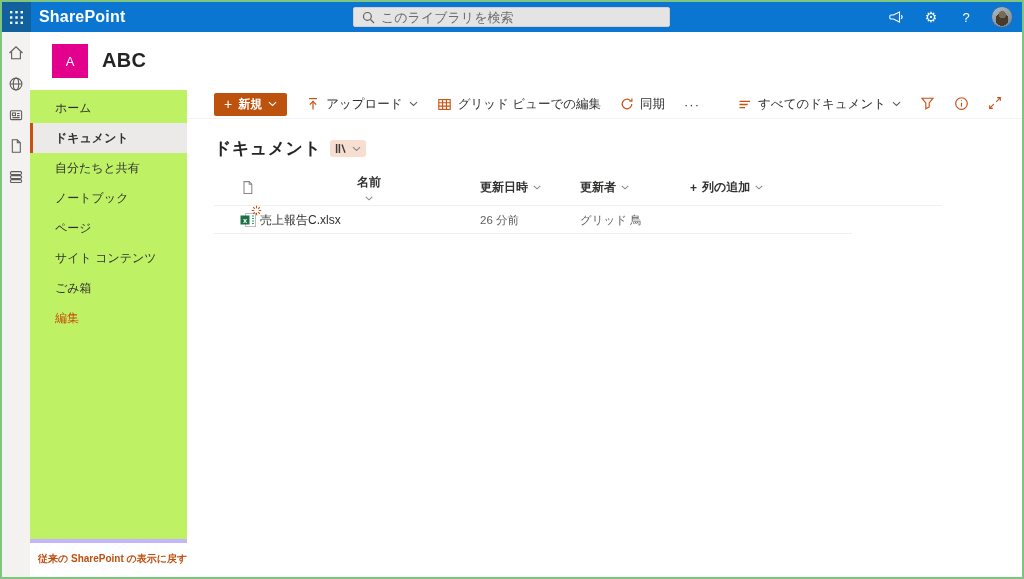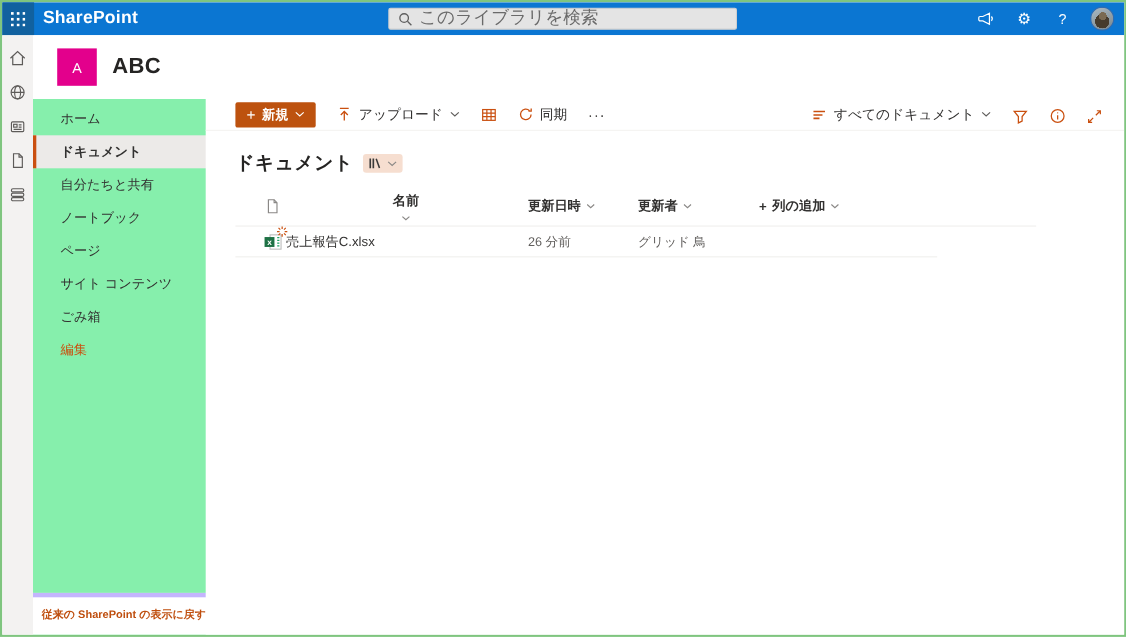--- a/index.html
+++ b/index.html
@@ -6,21 +6,21 @@
   html,body { background:#fff; }
   body { font-family:"Liberation Sans","DejaVu Sans",sans-serif; }
   .page { position:relative; width:1024px; height:579px; border:2px solid #7fc57f; background:#fff; overflow:hidden; }
 
   
   .suitebar { position:absolute; top:0; left:0; right:0; height:30px; background:#0b76d2; }
   .waffle { position:absolute; left:0; top:0; width:29px; height:30px; background:#11619f; display:flex; align-items:center; justify-content:center; cursor:pointer; }
   .brand { position:absolute; left:37px; top:0; height:30px; display:flex; align-items:center; color:#fff; font-size:16px; font-weight:bold; letter-spacing:.2px; }
   .searchbox { position:absolute; left:351px; top:5px; width:317px; height:20px; background:#e4e4e4; border:1px solid #cfcfcf; border-radius:2px; display:flex; align-items:center; }
   .searchbox svg { margin:0 6px 0 8px; flex:none; }
-  .searchbox input { border:0; outline:0; background:transparent; width:100%; font-size:16px; color:#444; font-family:inherit; }
+  .searchbox input { border:0; outline:0; background:transparent; width:100%; font-size:13px; color:#444; font-family:inherit; }
   .searchbox input::placeholder { color:#6a6a6a; opacity:1; }
   .suite-right { position:absolute; right:9px; top:0; height:30px; display:flex; align-items:center; gap:15px; }
   .suite-btn { width:20px; height:20px; display:flex; align-items:center; justify-content:center; cursor:pointer; color:#fff; }
   .gear-glyph { font-size:14px; line-height:1; color:#fff; }
   .help-glyph { font-size:13px; color:#fff; font-weight:400; }
   .avatar { width:22px; height:22px; border-radius:50%; cursor:pointer;
     background:
       radial-gradient(circle at 52% 38%, #7a6a52 0 22%, rgba(0,0,0,0) 23%),
       radial-gradient(circle at 50% 62%, #463b2d 0 40%, rgba(0,0,0,0) 41%),
       linear-gradient(155deg,#aab9c2 0%,#79868e 100%);
@@ -31,37 +31,37 @@
   .rail-btn { width:18px; height:18px; display:flex; align-items:center; justify-content:center; cursor:pointer; }
 
   
   .site-header { position:absolute; left:28px; top:30px; right:0; height:58px; background:#fff; }
   .site-logo { position:absolute; left:22px; top:12px; width:36px; height:34px; background:#e3008c; color:#fff; display:flex; align-items:center; justify-content:center; font-size:13px; }
   .site-name { position:absolute; left:72px; top:17px; font-size:20px; font-weight:bold; color:#252423; letter-spacing:.3px; }
   .header-right { position:absolute; right:16px; top:22px; display:flex; align-items:center; gap:13px; font-size:12px; color:#605e5c; }
   .members { display:flex; align-items:center; gap:4px; cursor:pointer; }
 
   
-  .nav { position:absolute; left:28px; top:88px; width:180px; bottom:0; background:#86efac; border-right:1px solid #edebe9; }
+  .nav { position:absolute; left:28px; top:88px; width:180px; bottom:0; background:#bef264; border-right:1px solid #edebe9; }
   .nav-items { padding-top:3px; }
   .nav-item { position:relative; height:30px; line-height:30px; padding-left:25px; font-size:12px; color:#323130; cursor:pointer; white-space:nowrap; }
   .nav-item.selected { background:#eceae8; font-weight:bold; }
   .nav-item.selected::before { content:""; position:absolute; left:0; top:0; bottom:0; width:3px; background:#ca5010; }
   .nav-item.accent { color:#ca5010; }
   .classic-link { position:absolute; left:0; right:0; bottom:0; border-top:4px solid #c4b5fd; padding:9px 4px 11px 8px; font-size:10px; font-weight:bold; color:#bf4e0e; cursor:pointer; background:#fff; }
 
   
   .content { position:absolute; left:185px; top:88px; right:0; bottom:0; background:#fff; }
   .cmdbar { position:absolute; top:0; left:0; right:0; height:29px; display:flex; align-items:center; padding:0 20px 0 27px; border-bottom:1px solid #f4f3f1; }
   .new-btn { display:inline-flex; align-items:center; gap:6px; height:23px; padding:0 10px; background:#bd520f; color:#fff; border:none; border-radius:2px; font-size:12px; font-weight:bold; cursor:pointer; font-family:inherit; }
   .new-btn .plus { font-size:14px; font-weight:400; line-height:1; }
   .cmd-item { display:inline-flex; align-items:center; gap:6px; font-size:12.5px; color:#323130; cursor:pointer; background:none; border:none; font-family:inherit; }
   .cmd-gap { margin-left:19px; }
   .dots { font-size:13px; letter-spacing:1px; color:#323130; cursor:pointer; margin-left:19px; }
-  .cmdbar-right { margin-left:auto; display:flex; align-items:flex-end; gap:19px; }
+  .cmdbar-right { margin-left:auto; display:flex; align-items:flex-start; gap:19px; }
 
   .title-row { position:absolute; top:47px; left:27px; display:flex; align-items:center; gap:9px; }
   .lib-title { font-size:17px; font-weight:bold; color:#252423; letter-spacing:.5px; }
   .lib-badge { display:inline-flex; align-items:center; gap:4px; background:#f6ded0; border-radius:3px; padding:3px 5px; cursor:pointer; }
 
   .table { position:absolute; top:80px; left:27px; width:728px; }
   .thead { display:flex; align-items:center; height:36px; border-bottom:1px solid #f0efed; font-size:12px; font-weight:bold; color:#323130; }
   .th { display:flex; align-items:center; gap:5px; cursor:pointer; }
   .th-icon { width:44px; padding-left:26px; }
   .th-name { width:222px;flex-direction:column; }
@@ -203,20 +203,21 @@
         <svg width="9" height="6" viewBox="0 0 10 6" fill="none" stroke="#605e5c" stroke-width="1.2">
             <path d="M1 1 L5 4.6 L9 1"></path>
           </svg>
       </button>
 
       <button class="cmd-item cmd-gap">
         <svg width="15" height="15" viewBox="0 0 15 15" fill="none" stroke="#ca5010" stroke-width="1.1">
           <rect x="1.8" y="2.6" width="11.4" height="9.8"></rect>
             <path d="M1.8 5.8 H13.2 M1.8 9.1 H13.2 M5.6 2.6 V12.4 M9.4 2.6 V12.4"></path>
         </svg>
+        <span>グリッド ビューでの編集</span>
       </button>
 
       <button class="cmd-item cmd-gap">
         <svg width="14" height="14" viewBox="0 0 14 14" fill="none" stroke="#ca5010" stroke-width="1.2">
           <path d="M11.8 7 a4.8 4.8 0 1 1 -1.4 -3.4"></path>
             <path d="M11.9 1.6 V4.1 H9.4"></path>
         </svg>
         <span>同期</span>
       </button>
 

